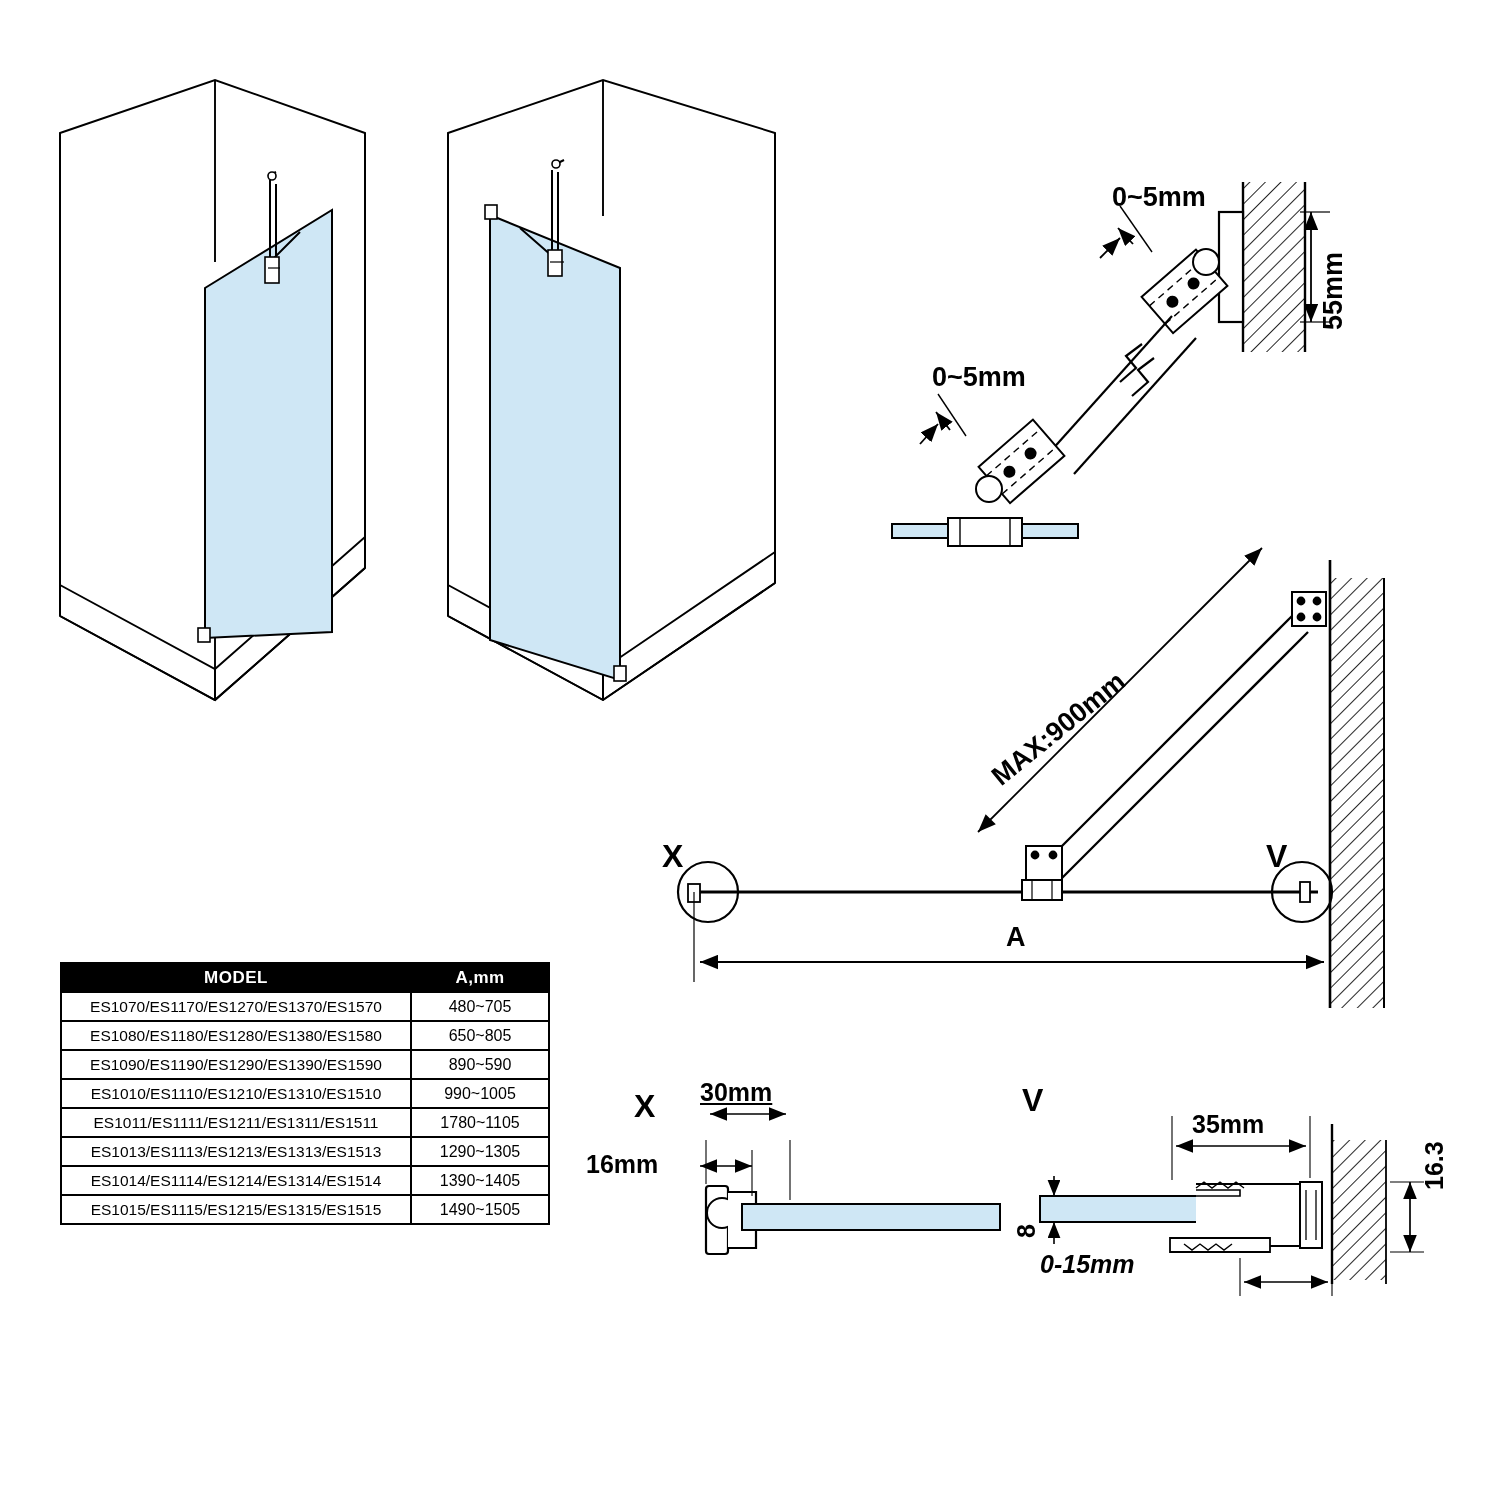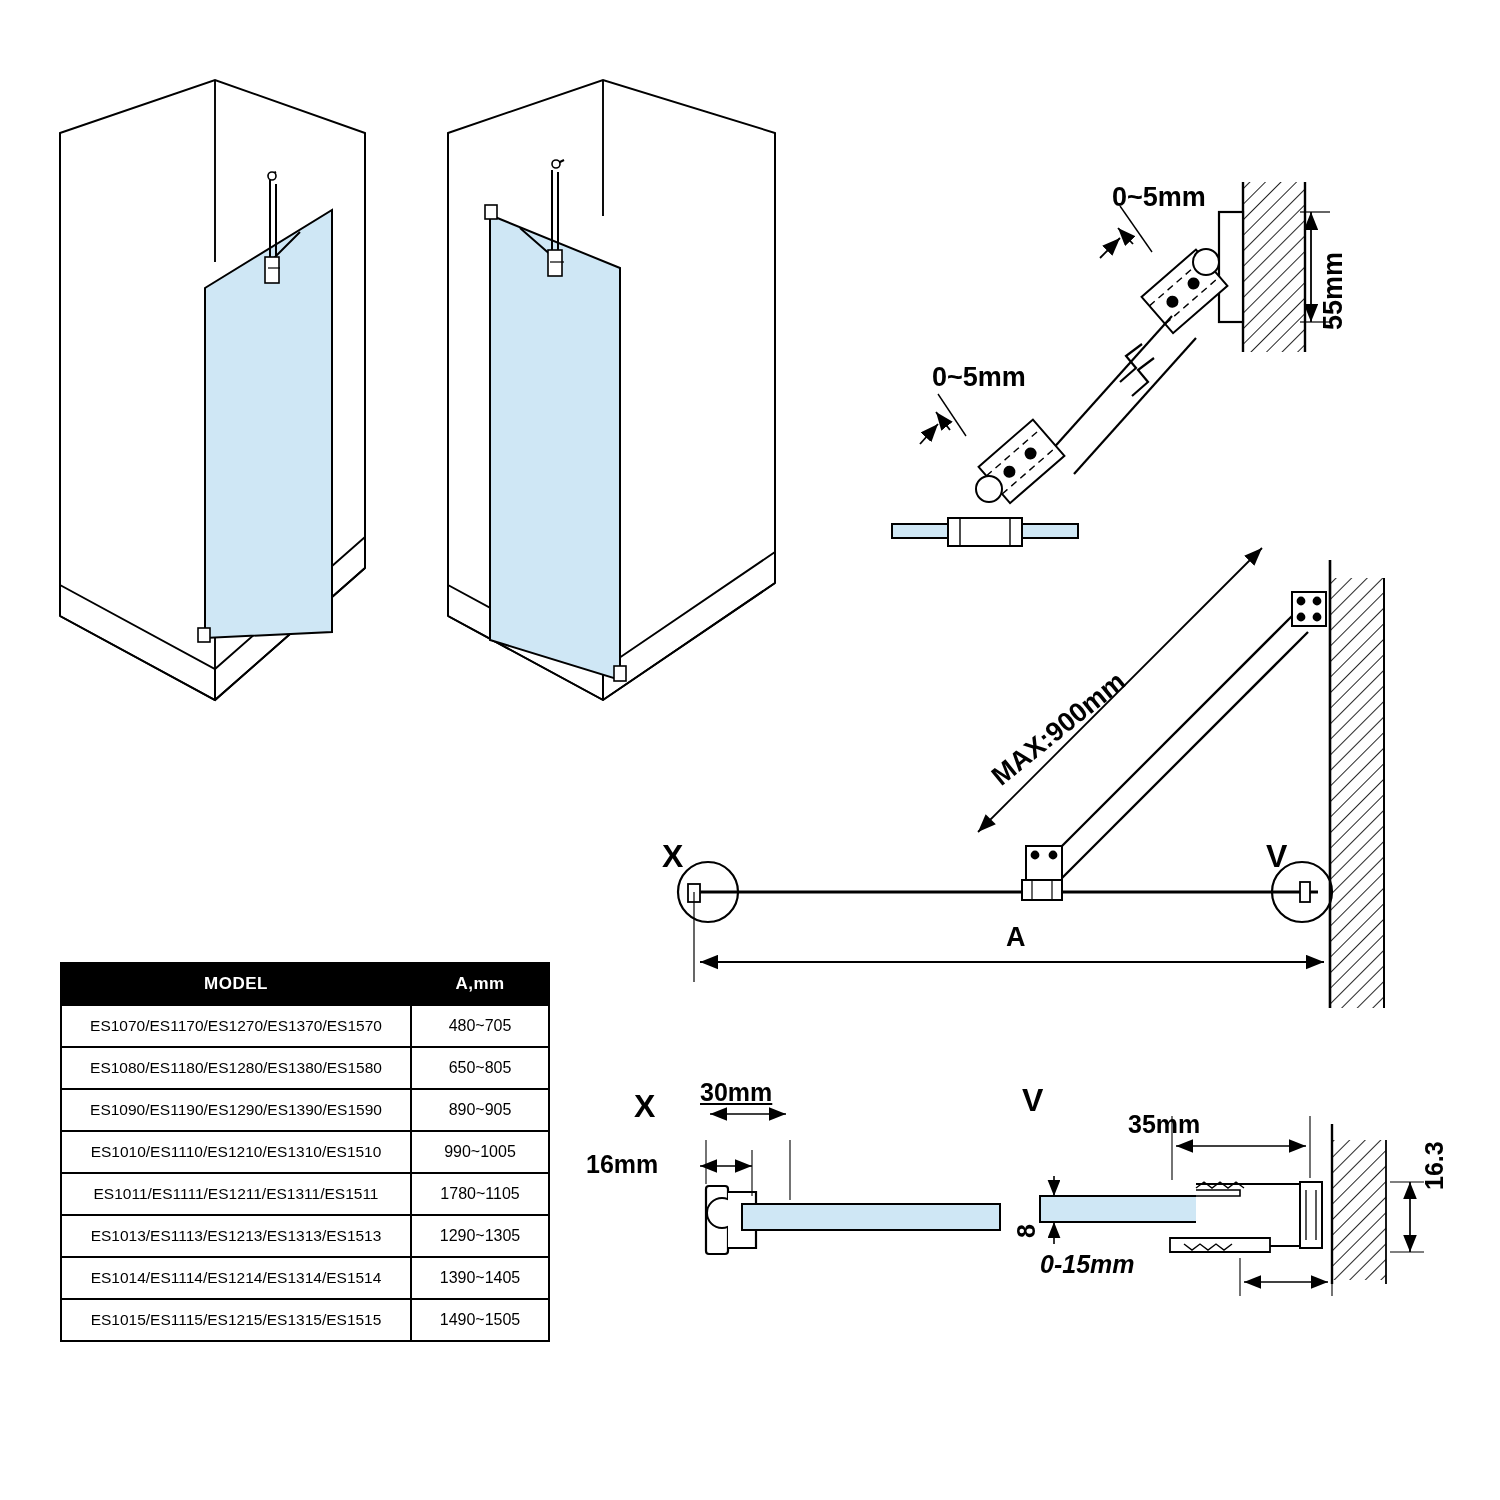--- a/index.html
+++ b/index.html
@@ -25,21 +25,21 @@
     position: absolute;
     left: 60px;
     top: 962px;
     width: 490px;
     border-collapse: collapse;
     background: #fff;
   }
   .spec-table th,
   .spec-table td {
     border: 2px solid #000;
-    height: 42px;
+    height: 29px;
     font-size: 16px;
     color: #000;
     text-align: center;
     padding: 0 4px;
     box-sizing: border-box;
     margin-top: 24px;
   }
   .spec-table thead th {
     background: #000;
     color: #fff;
@@ -308,21 +308,21 @@
 <div class="lbl xv" style="left:1266px; top:838px;">V</div>
 
 <div class="lbl xv" style="left:634px; top:1088px;">X</div>
 
 <div class="lbl xv" style="left:1022px; top:1082px;">V</div>
 
 <div class="lbl mid" style="left:700px; top:1078px;text-decoration:underline;">30mm</div>
 
 <div class="lbl mid" style="left:586px; top:1150px;">16mm</div>
 
-<div class="lbl mid" style="left:1128px; top:1110px;">35mm</div>
+<div class="lbl mid" style="left:1192px; top:1110px;">35mm</div>
 
 <div class="lbl mid rot-90" style="left:1420px; top:1190px;">16.3</div>
 
 <div class="lbl mid rot-90" style="left:1012px; top:1238px;">8</div>
 
 <div class="lbl mid" style="left:1040px; top:1250px;font-style:italic;">0-15mm</div>
 
 <table class="spec-table">
   <thead>
     <tr>
@@ -334,21 +334,21 @@
   <tr>
         <td class="model">ES1070/ES1170/ES1270/ES1370/ES1570</td>
         <td class="dim">480~705</td>
       </tr>
       <tr>
         <td class="model">ES1080/ES1180/ES1280/ES1380/ES1580</td>
         <td class="dim">650~805</td>
       </tr>
       <tr>
         <td class="model">ES1090/ES1190/ES1290/ES1390/ES1590</td>
-        <td class="dim">890~905</td>
+        <td class="dim">890~590</td>
       </tr>
       <tr>
         <td class="model">ES1010/ES1110/ES1210/ES1310/ES1510</td>
         <td class="dim">990~1005</td>
       </tr>
       <tr>
         <td class="model">ES1011/ES1111/ES1211/ES1311/ES1511</td>
         <td class="dim">1780~1105</td>
       </tr>
       <tr>

